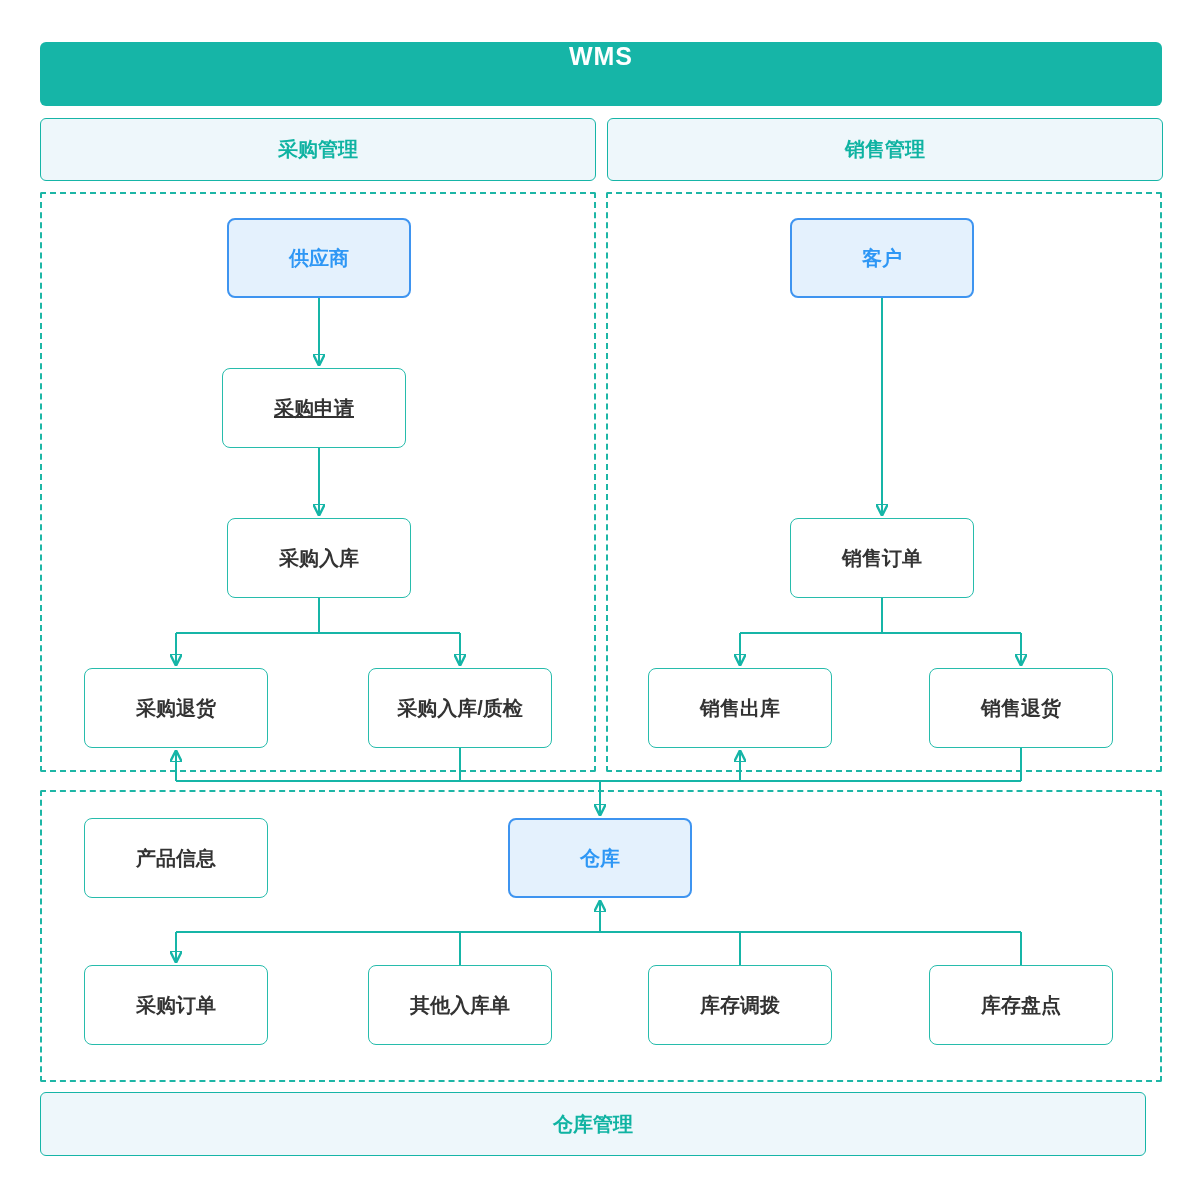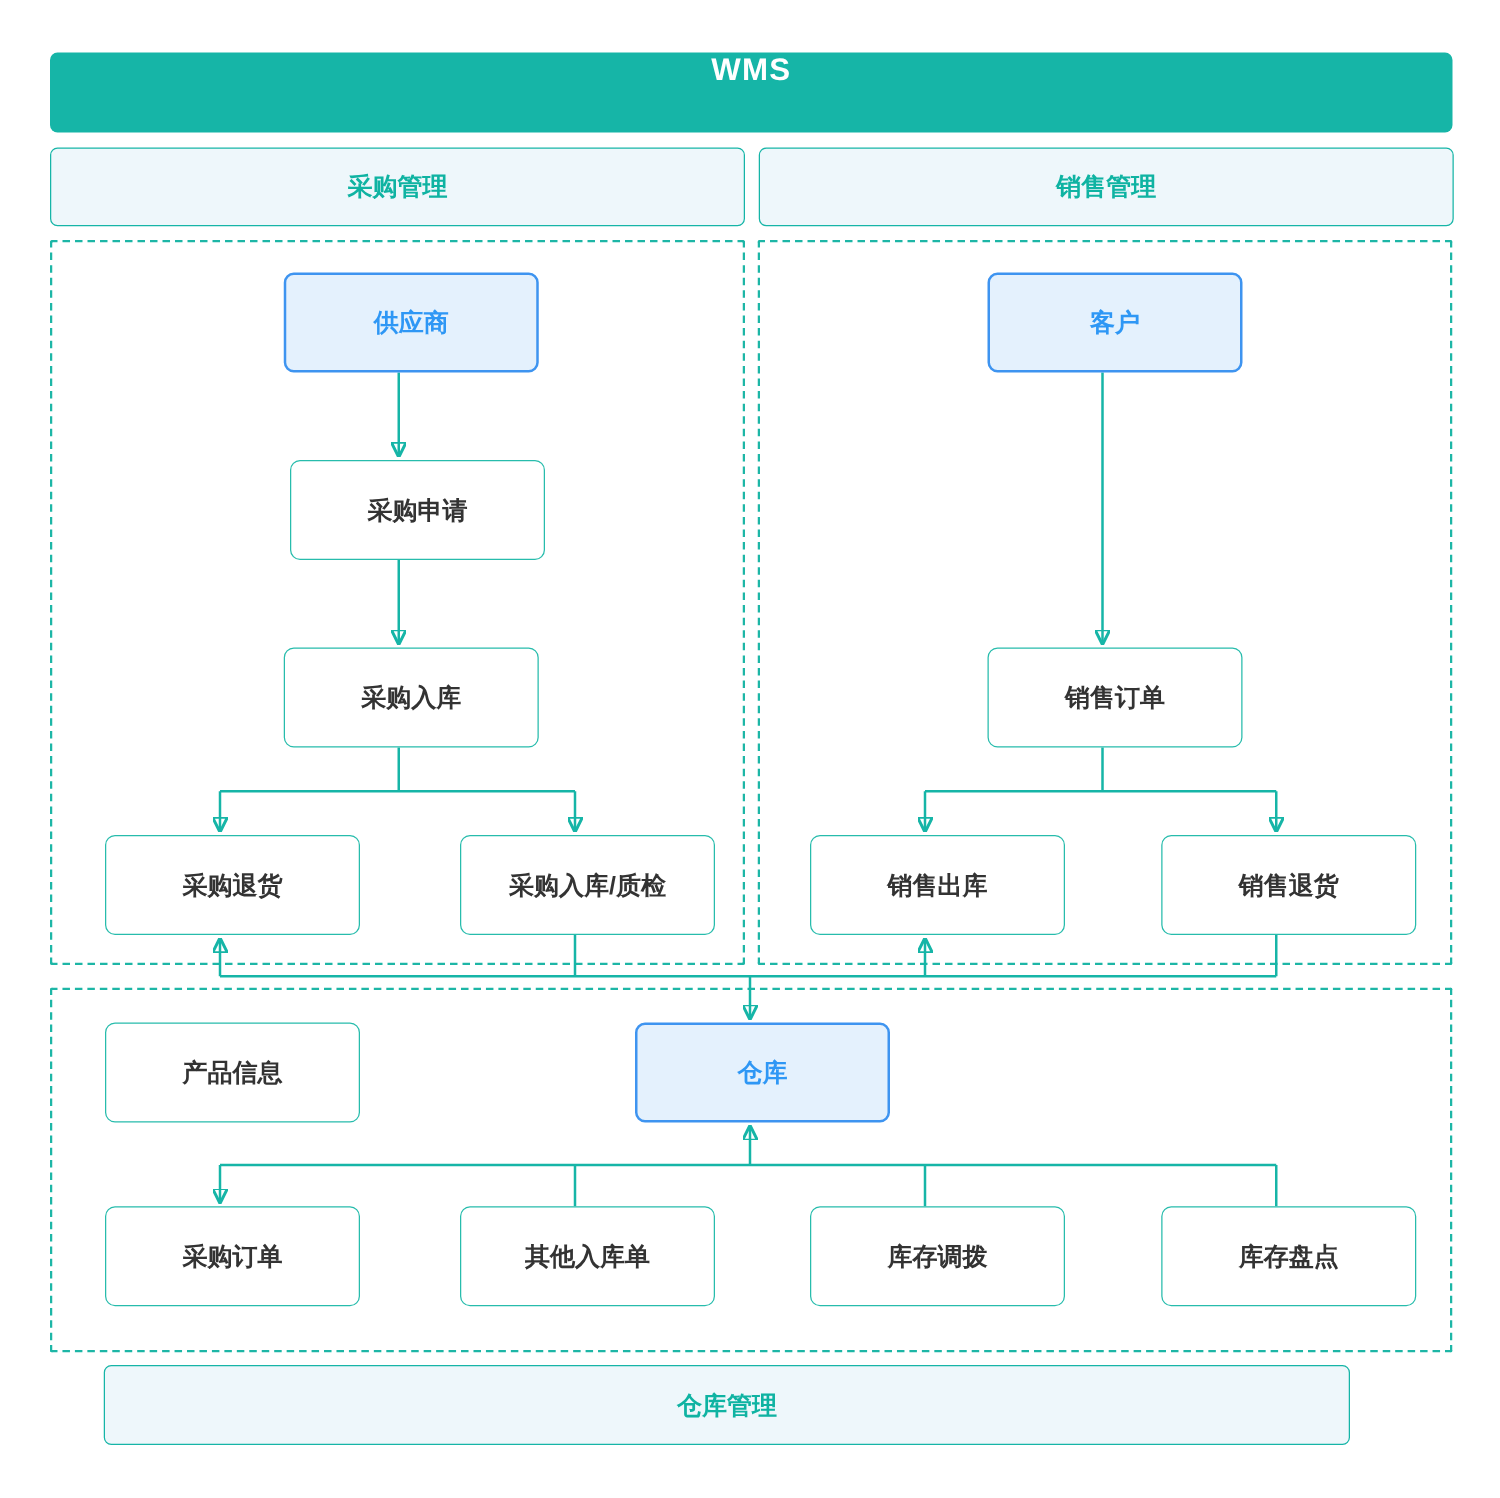--- a/index.html
+++ b/index.html
@@ -27,42 +27,42 @@
   }
 
   .hdr{
     position:absolute;height:63px;background:var(--header-fill);
     border:1.5px solid var(--teal);border-radius:6px;
     display:flex;align-items:center;justify-content:center;
     color:#0fb3a2;font-size:20px;font-weight:700;
   }
   .hdr-purchase{left:40px;top:118px;width:556px;}
   .hdr-sales{left:607px;top:118px;width:556px;}
-  .hdr-warehouse{left:40px;top:1092px;width:997px;height:64px;margin-left:43px;}
+  .hdr-warehouse{left:40px;top:1092px;width:1106px;height:64px;}
 
   .region{
     position:absolute;border:2px dashed #1db6a6;border-radius:2px;background:transparent;
   }
   .region-purchase{left:40px;top:192px;width:556px;height:580px;}
   .region-sales{left:606px;top:192px;width:556px;height:580px;}
   .region-warehouse{left:40px;top:790px;width:1122px;height:292px;}
 
   .node{
-    position:absolute;width:204px;height:80px;
+    position:absolute;width:184px;height:80px;
     background:#ffffff;border:1.5px solid #27bcac;border-radius:8px;
     display:flex;align-items:center;justify-content:center;
     font-size:20px;font-weight:700;color:var(--node-text);
     white-space:nowrap;z-index:3;
   }
   .node-blue{
     background:var(--blue-fill);border:2px solid var(--blue-border);color:var(--blue-text);
   }
 
   .n-supplier{left:227px;top:218px;}
-  .n-purchase-request{left:232px;top:368px;}
+  .n-purchase-request{left:222px;top:368px;text-decoration:underline;}
   .n-purchase-order{left:227px;top:518px;}
   .n-purchase-return{left:84px;top:668px;}
   .n-purchase-inbound{left:368px;top:668px;}
   .n-customer{left:790px;top:218px;}
   .n-sales-order{left:790px;top:518px;}
   .n-sales-outbound{left:648px;top:668px;}
   .n-sales-return{left:929px;top:668px;justify-content:center;}
   .n-product-info{left:84px;top:818px;}
   .n-warehouse{left:508px;top:818px;}
   .n-other-outbound{left:84px;top:965px;}

